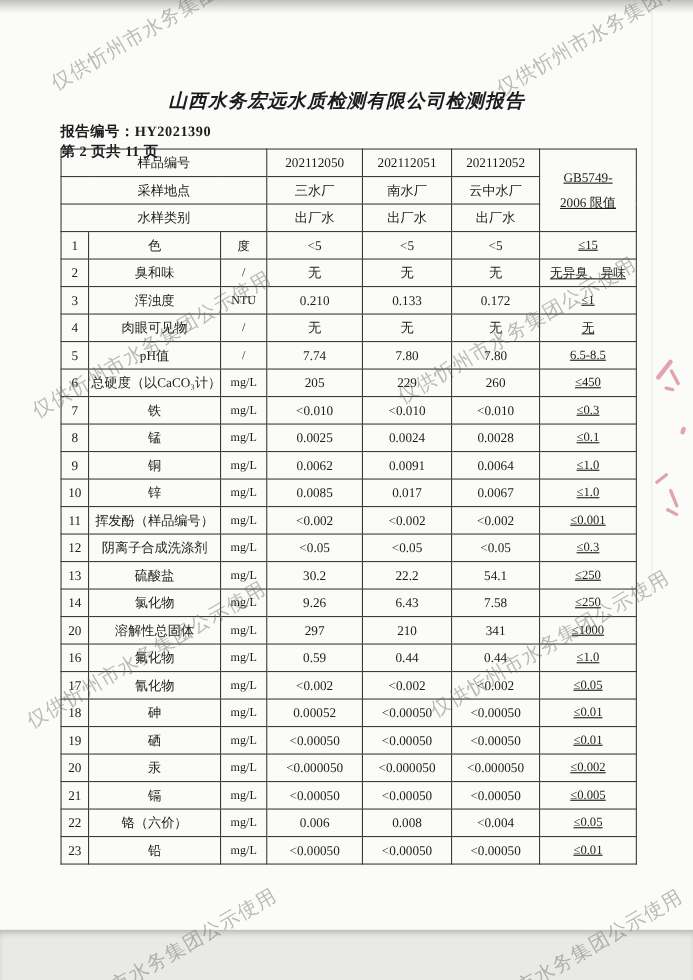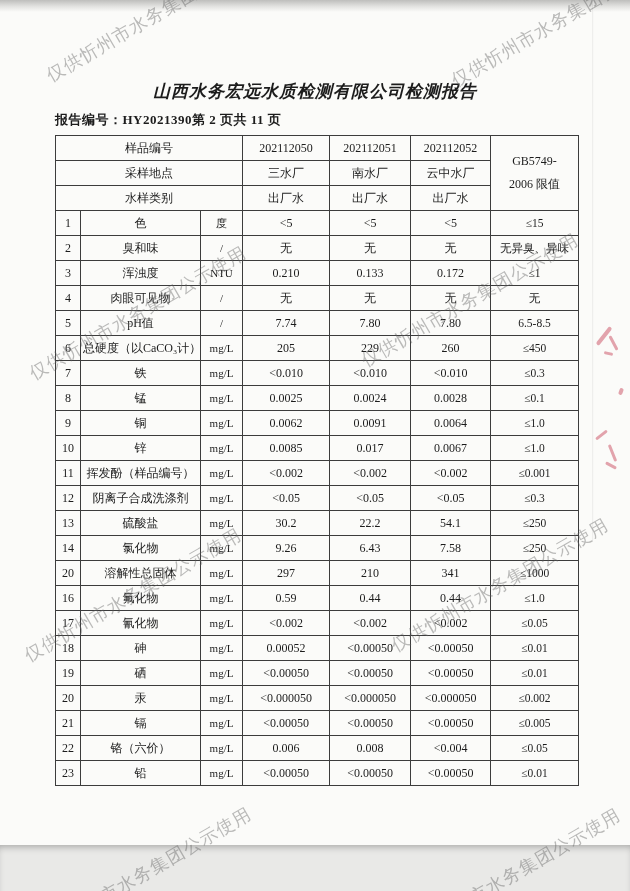--- a/index.html
+++ b/index.html
@@ -27,37 +27,37 @@
   }
   .doc-title{
     position:absolute;left:0;top:80px;width:630px;margin:0;
     text-align:center;font-size:17px;font-weight:bold;
     font-family:"Liberation Sans","DejaVu Sans",sans-serif;
     letter-spacing:1px;
     font-style:italic;
   }
   .meta-row{
     position:absolute;left:55px;top:111px;width:523px;
-    display:flex;justify-content:flex-start;
-    font-size:13px;font-weight:bold;letter-spacing:0.5px;
+    display:flex;justify-content:center;
+    font-size:13px;font-weight:bold;letter-spacing:0.5px;flex-direction:column;
   }
   table.report{
     position:absolute;left:55px;top:135px;width:523px;
     border-collapse:collapse;table-layout:fixed;
     font-size:12px;
   }
   table.report td{
     border:1px solid #3c3c3c;
     height:24px;padding:0 2px;
     text-align:center;vertical-align:middle;
     overflow:hidden;white-space:nowrap;
   }
   td.c-name{text-align:left;padding-left:6px;}
   td.c-unit{font-size:11px;}
-  td.c-limit{font-size:11.5px;}
+  td.c-limit{font-size:11.5px;text-decoration:underline;}
   .limit-head{line-height:1.9;font-size:12px;}
   .wm{
     position:absolute;z-index:6;pointer-events:none;
     white-space:nowrap;font-size:18px;letter-spacing:1px;
     color:rgba(95,95,95,0.42);
     font-family:"Liberation Sans","DejaVu Sans",sans-serif;
     transform:translate(-50%,-50%) rotate(-30deg);
   }
   .stamp{position:absolute;z-index:7;pointer-events:none;}
   .stamp i{

